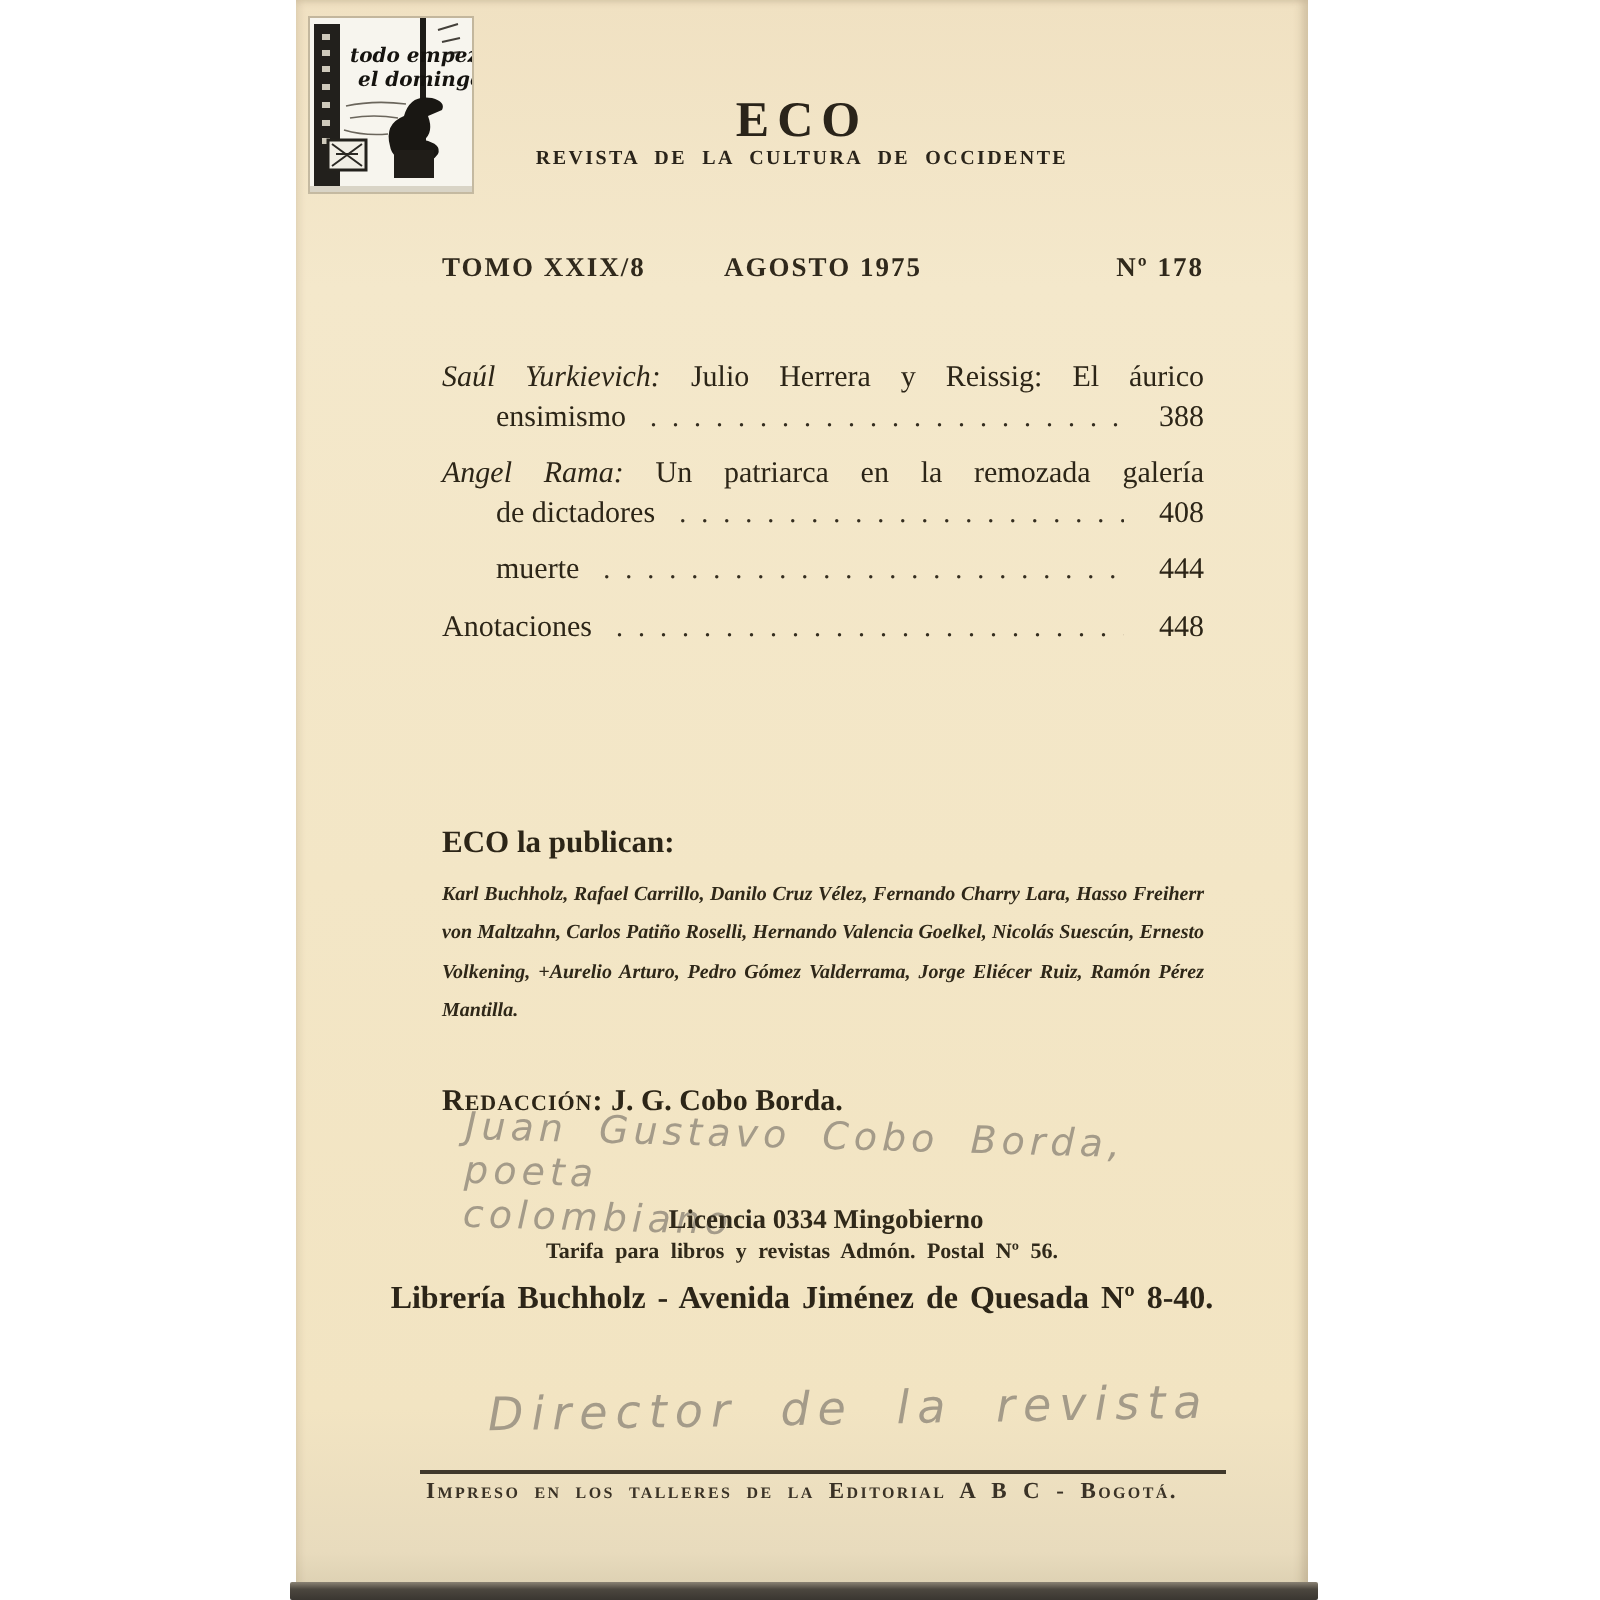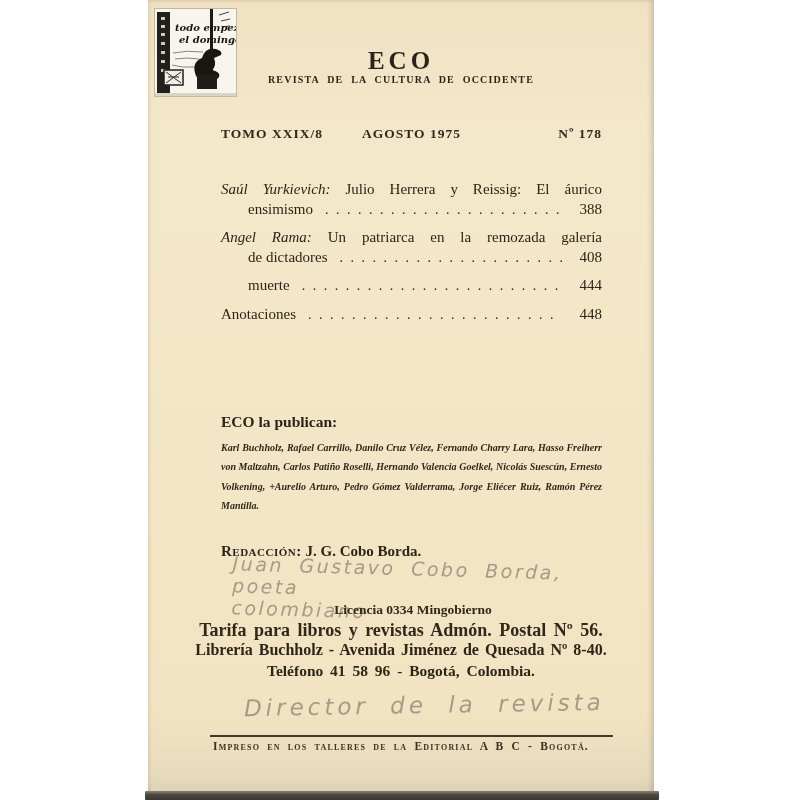--- a/index.html
+++ b/index.html
@@ -43,21 +43,21 @@
   .redaccion{position:absolute;top:543px;left:73px;font-size:15px;color:#2c2517;}
   .redaccion .sc{font-variant:small-caps;font-weight:bold;letter-spacing:.5px;}
   .redaccion .it{font-weight:bold;}
   
   .hand{position:absolute;color:#a49b89;font-family:"DejaVu Sans",sans-serif;font-style:italic;}
   .hand1{top:558px;left:84px;width:405px;font-size:19px;line-height:22px;
     letter-spacing:2.5px;word-spacing:7px;transform:rotate(1.6deg);}
   .hand2{top:692px;left:96px;font-size:23px;letter-spacing:4px;word-spacing:10px;transform:rotate(-1deg);}
   
   .legal1{position:absolute;top:602px;left:12px;width:100%;text-align:center;font-size:13.5px;font-weight:bold;color:#30291a;}
-  .legal2{position:absolute;top:620px;left:0;width:100%;text-align:center;font-size:18px;font-weight:bold;word-spacing:3px;color:#30291a;}
+  .legal2{position:absolute;top:620px;left:0;width:100%;text-align:center;font-size:11px;font-weight:bold;word-spacing:3px;color:#30291a;}
   .store1{position:absolute;top:641px;left:0;width:100%;text-align:center;font-size:16px;font-weight:bold;word-spacing:2px;color:#2c2518;}
   .store2{position:absolute;top:662px;left:0;width:100%;text-align:center;font-size:15.5px;font-weight:bold;word-spacing:3px;color:#2c2518;}
   
   .imprint-rule{position:absolute;top:735px;left:62px;width:403px;border-top:2px solid #40392b;}
   .imprint{position:absolute;top:740px;left:0;width:100%;text-align:center;font-size:11.5px;
     font-weight:bold;font-variant:small-caps;letter-spacing:1.2px;word-spacing:3px;color:#3a3226;}
   .book-edge{position:absolute;left:-3px;top:791px;width:514px;height:9px;
     background:linear-gradient(180deg,#8a8274 0%,#4c473f 40%,#3a3631 100%);border-radius:1px;}
 </style>
 </head>
@@ -154,21 +154,20 @@
 
   <div class="hand hand1">
     <div>Juan Gustavo Cobo Borda, poeta</div>
     <div>colombiano</div>
   </div>
 
   <div class="legal1">Licencia 0334 Mingobierno</div>
   <div class="legal2">Tarifa para libros y revistas Admón. Postal Nº 56.</div>
 
   <div class="store1">Librería Buchholz - Avenida Jiménez de Quesada Nº 8-40.</div>
-  <div class="store2">Teléfono 41 58 96 - Bogotá, Colombia.</div>
 
   <div class="hand hand2">Director de la revista</div>
 
   <div class="imprint-rule"></div>
   <div class="imprint">Impreso en los talleres de la Editorial A B C - Bogotá.</div>
 
   <div class="book-edge"></div>
 
 </div>
 

